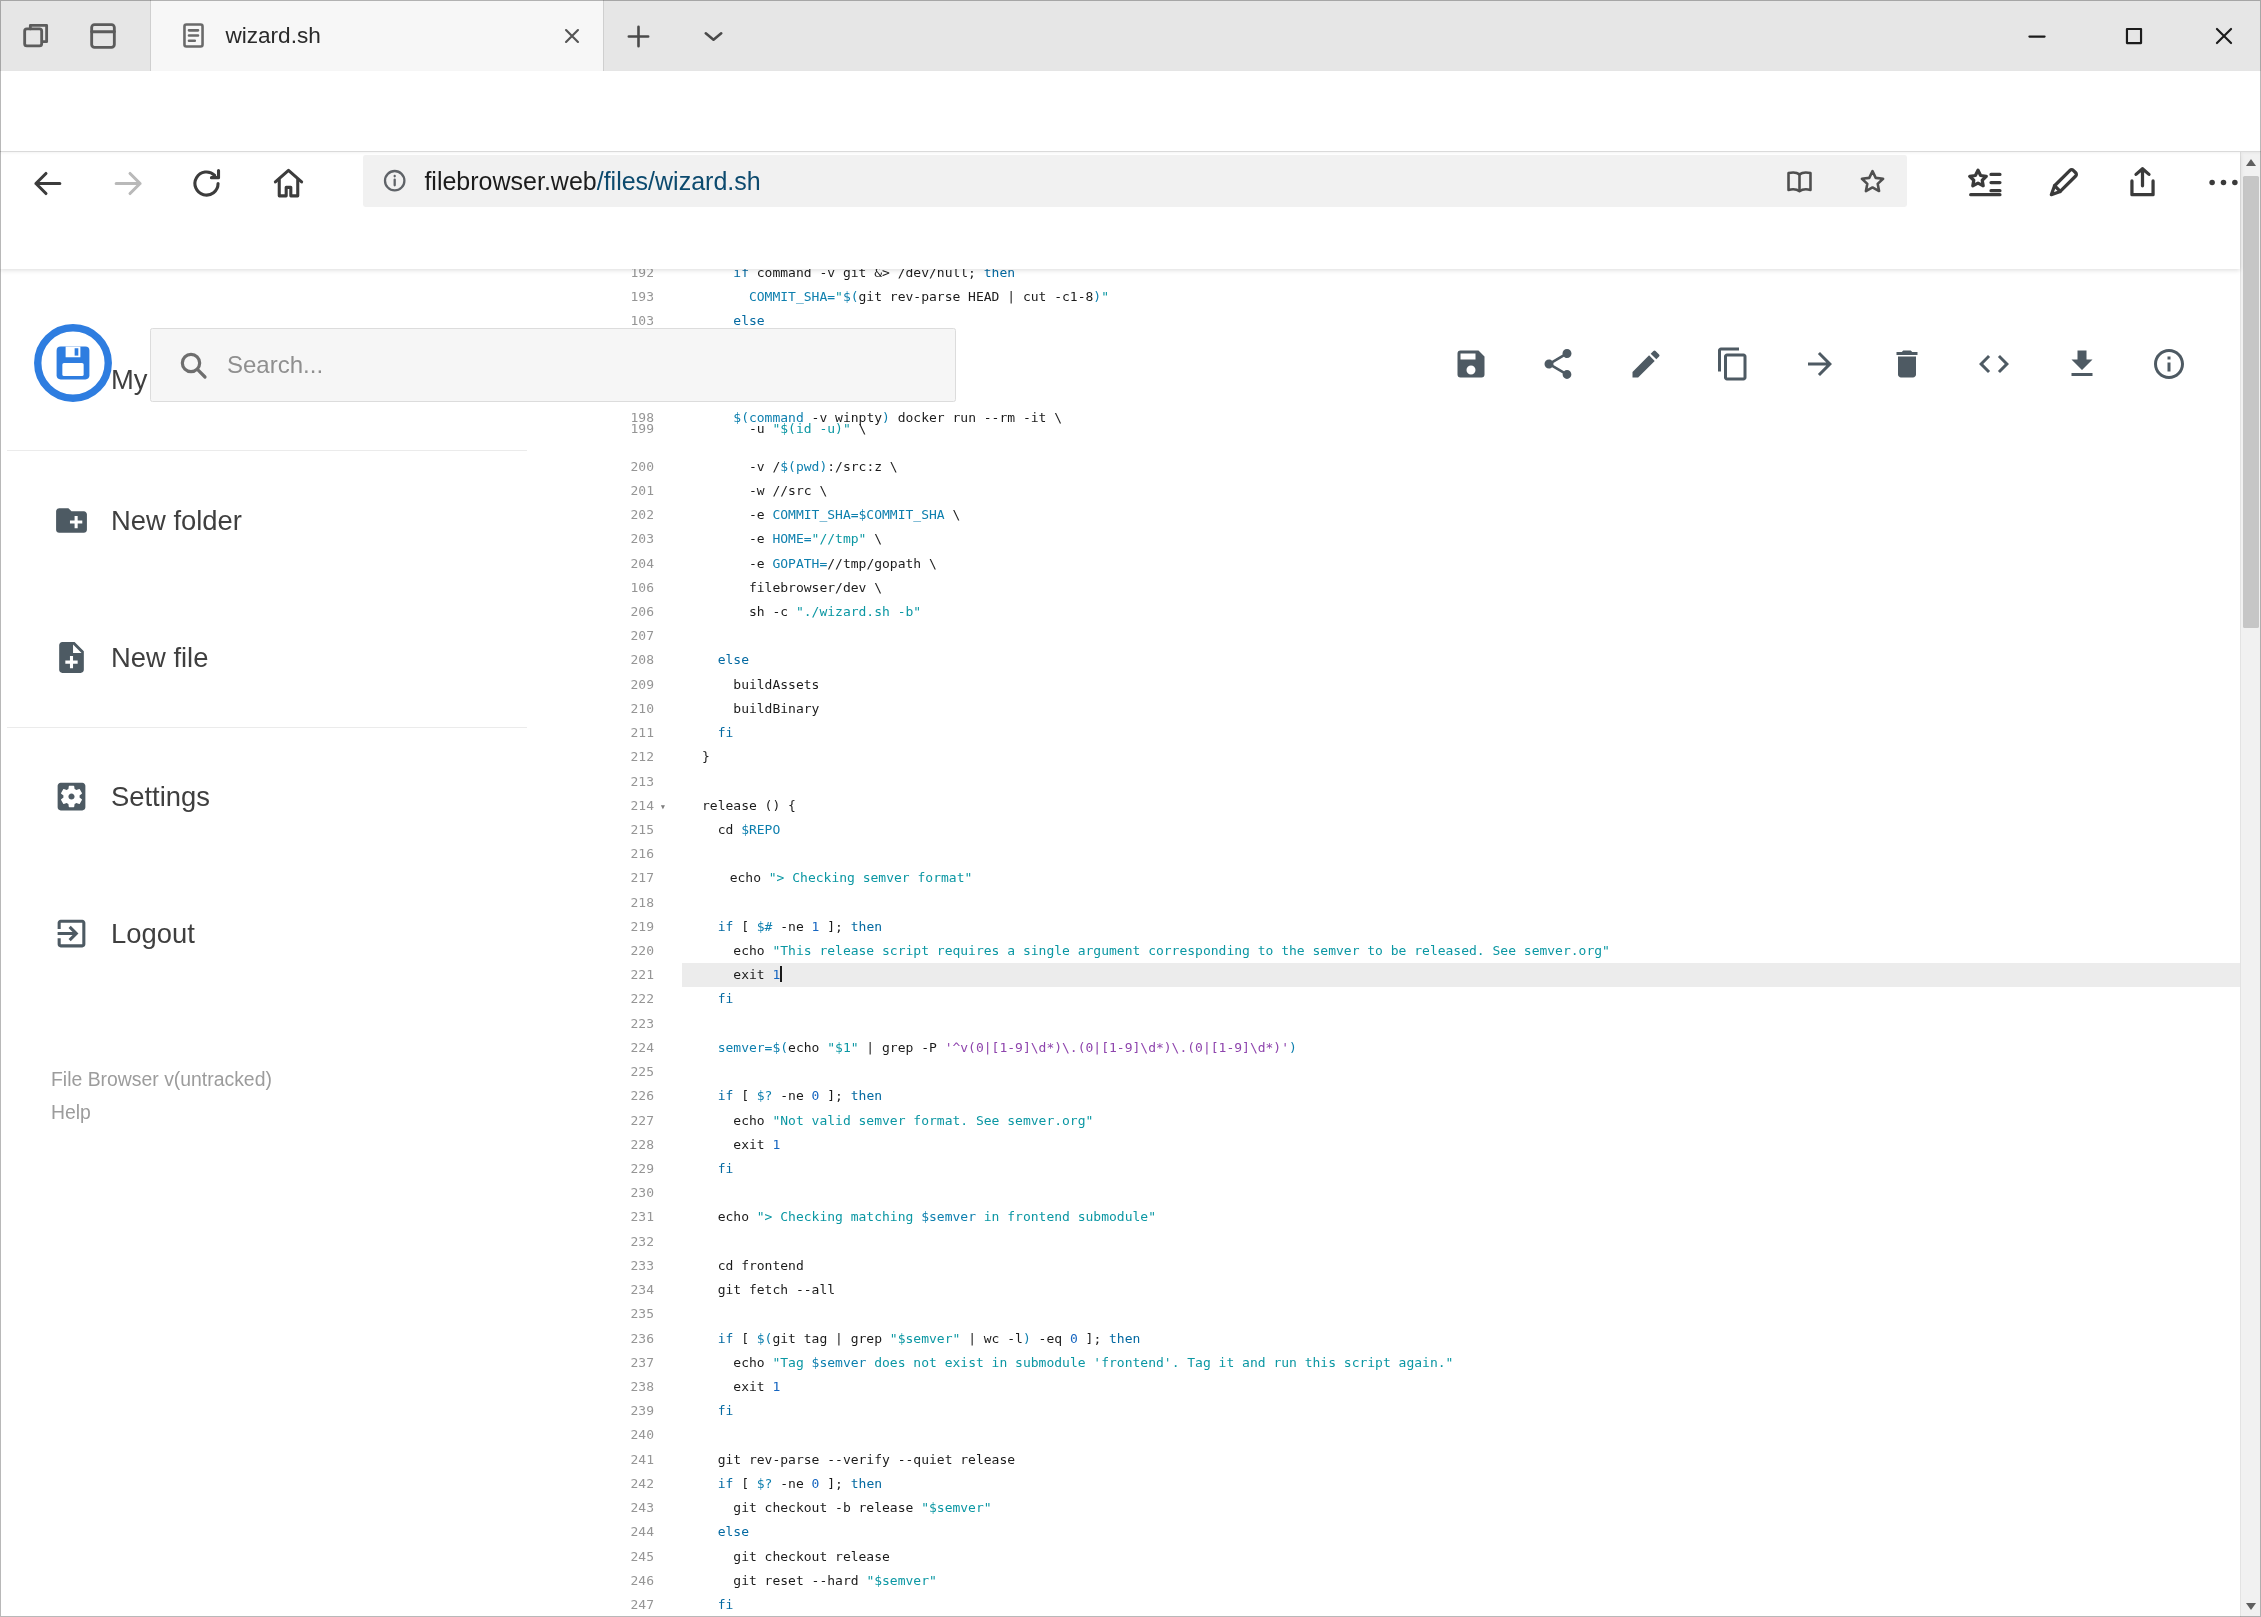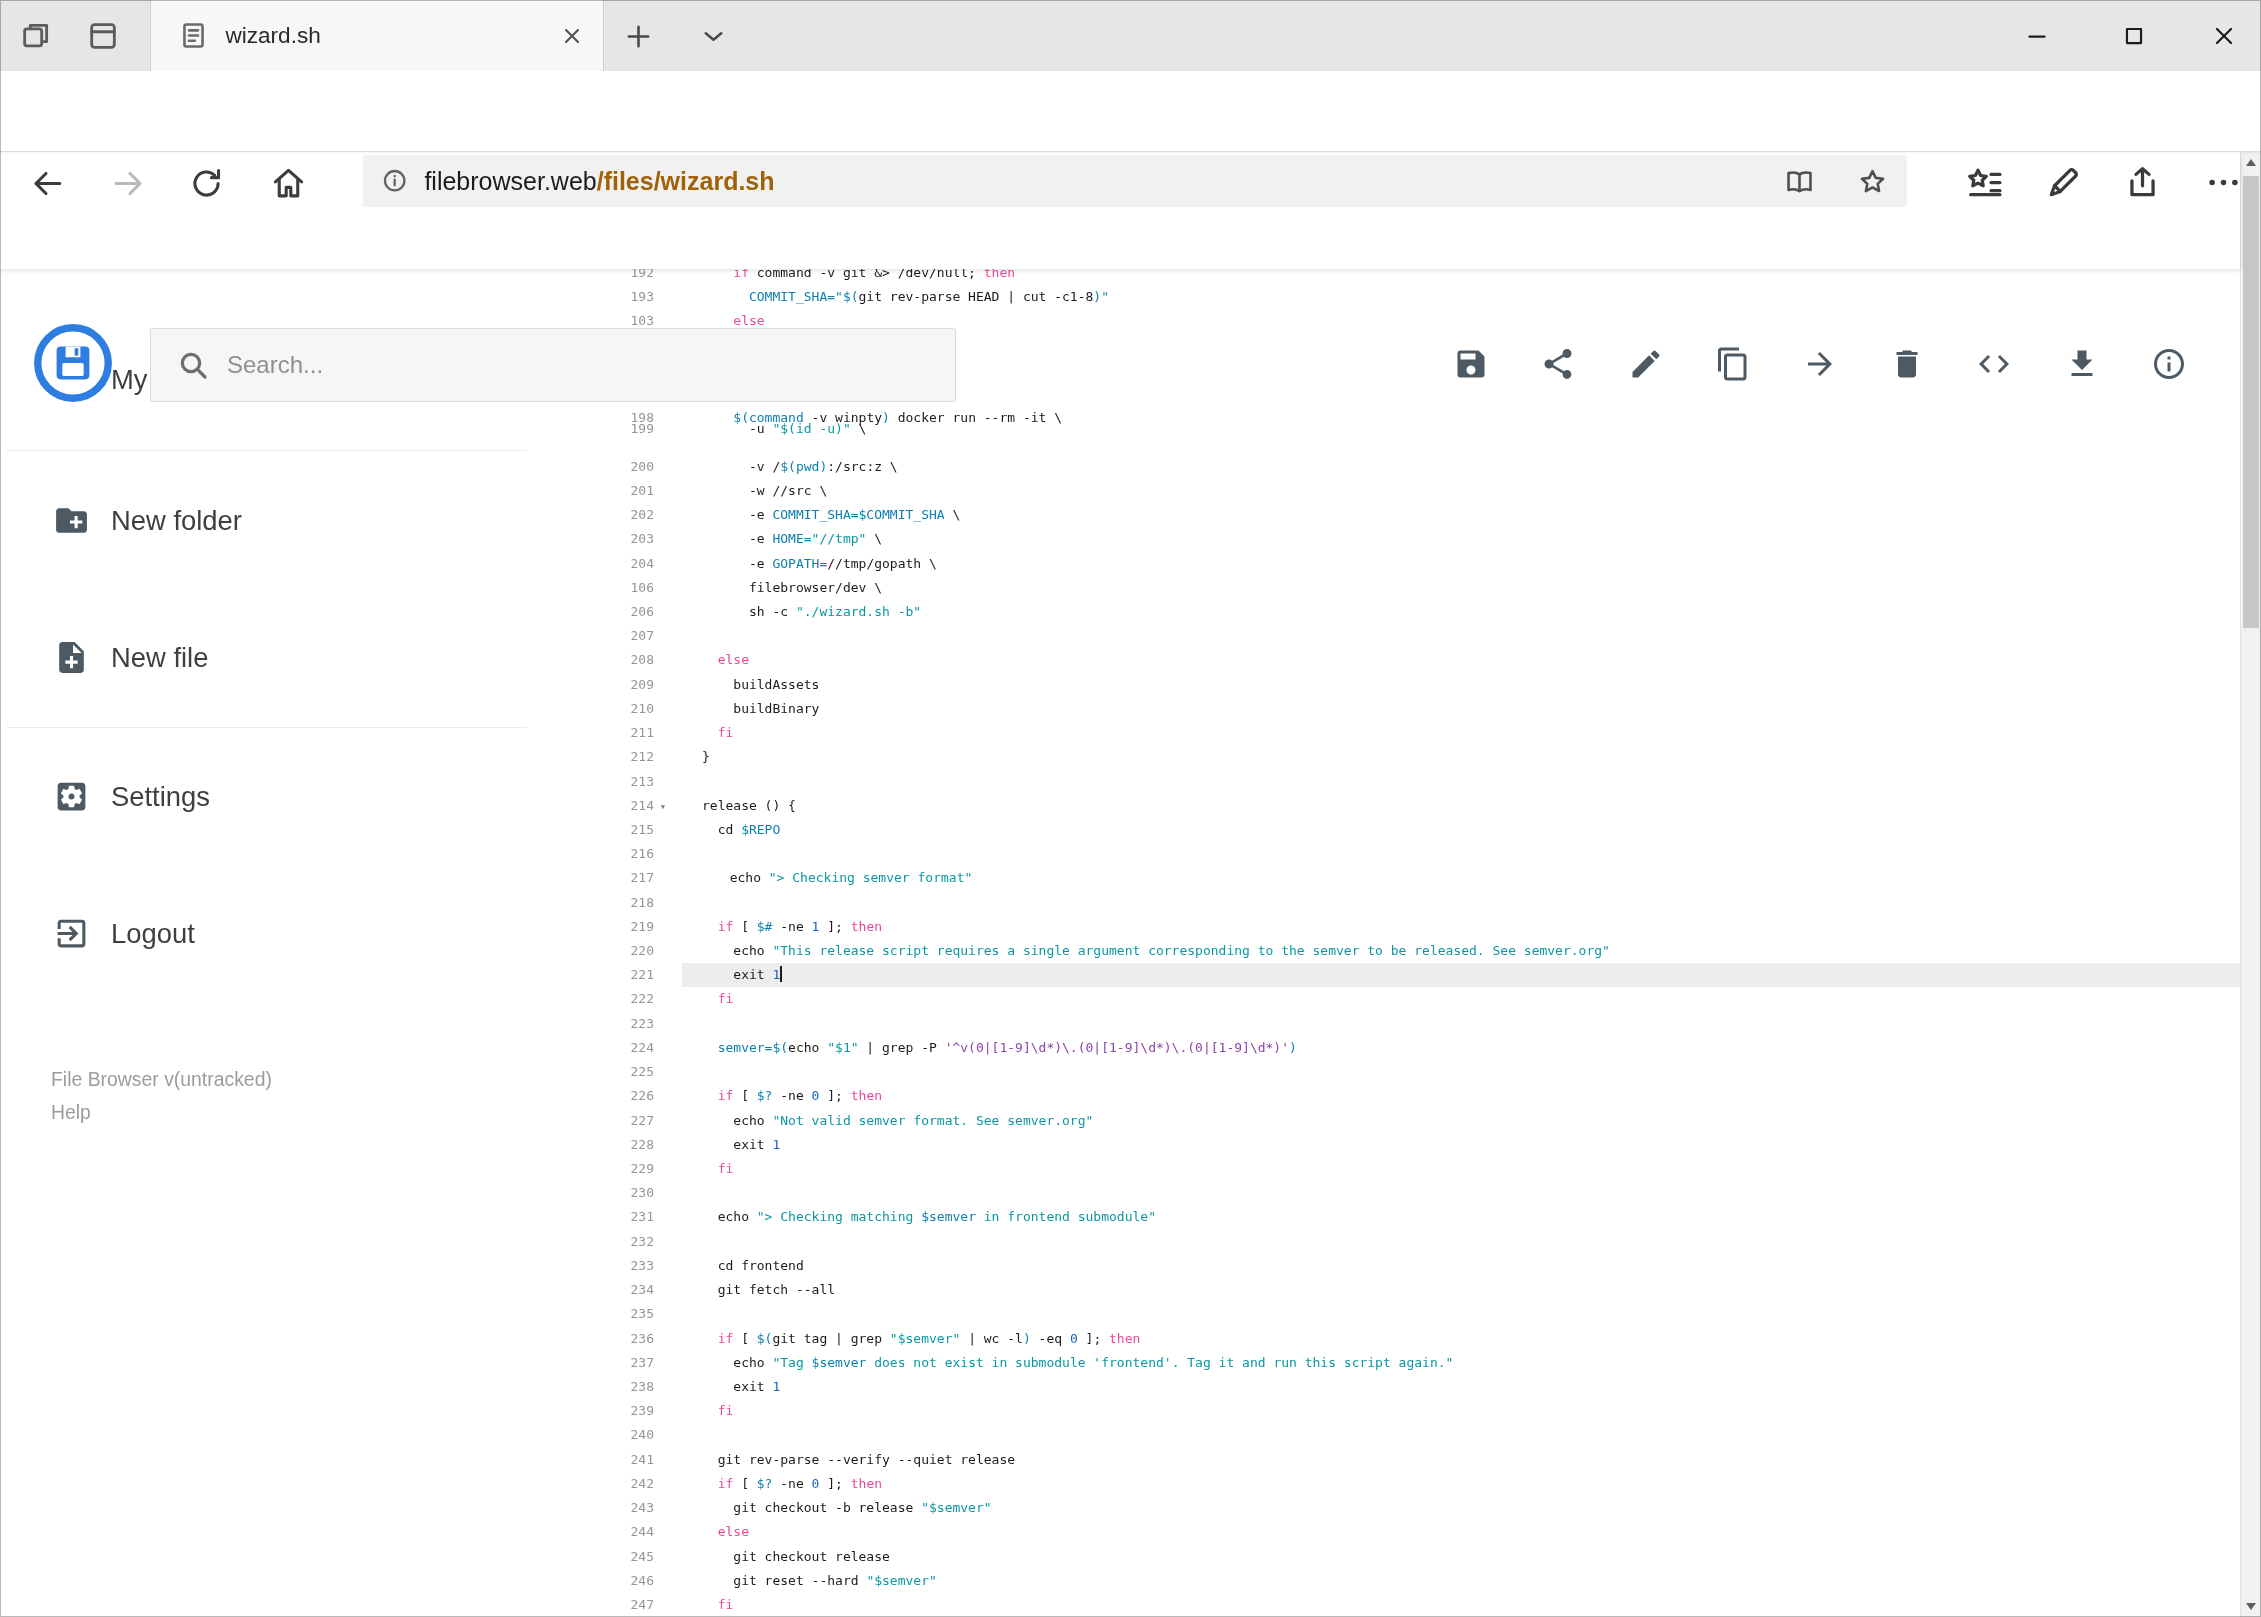--- a/index.html
+++ b/index.html
@@ -21,21 +21,21 @@
 
   
   .addressrow { position:absolute; left:0; top:71px; width:100%; height:81px; background:#fff;
                 border-bottom:0.8px solid #dadada; box-shadow:0 0.8px 2.4px rgba(0,0,0,.05); z-index:6; }
   .nav-btn { position:absolute; top:94px; width:37px; height:37px; color:#3c3c3c; }
   .addressbar { position:absolute; left:363px; top:84px; width:1544px; height:52px; background:#f1f1f1;
                 border-radius:2.4px; display:flex; align-items:center; }
   .addressbar .site-info { width:27.4px; height:27.4px; margin-left:18px; color:#5f6368; flex:none; }
   .url { margin-left:16px; font-size:25px; white-space:nowrap; }
   .url .dom { color:#1c1c1c; }
-  .url .pth { color:#a16207;font-weight:bold; }
+  .url .pth { color:#0c4a6e; }
   .bar-ic { width:31px; height:31px; color:#4f4f4f; flex:none; }
   .right-btn { position:absolute; top:92px; width:39px; height:39px; color:#3a3a3a; }
 
   .stk { fill:none; stroke:currentColor; stroke-width:2; stroke-linecap:round; stroke-linejoin:round; }
   svg { display:block; width:100%; height:100%; }
 
   
   .appheader { position:absolute; left:0; top:152px; width:2240px; height:117px; background:#fff;
                box-shadow:0 1.6px 4.8px rgba(0,0,0,.14); z-index:5; }
   .logo { position:absolute; left:32px; top:170px; width:82px; height:82px; }
@@ -59,21 +59,21 @@
 
   
   .editor { position:absolute; left:533px; top:269px; right:21px; bottom:0; background:#fff; overflow:hidden; z-index:1; }
   .cm-line { position:absolute; left:0; right:0; height:24px; display:flex;
              font-family:"DejaVu Sans Mono", monospace; font-size:13px; line-height:24px; }
   .cm-gutter { flex:none; width:121px; text-align:right; color:#959595; }
   .cm-fold { flex:none; width:28px; padding-left:5.7px; color:#7d7d7d; font-size:10.5px; }
   .cm-code { flex:1; white-space:pre; padding-left:20px; color:#1b1b1b; }
   .cm-line.active .cm-code { background:#ececec; }
   .cm-cursor { display:inline-block; width:1.6px; height:16px; background:#1a1a1a; vertical-align:-3.2px; }
-  .t-p { color:#1b1b1b; } .t-k { color:#ec4899; } .t-s { color:#0b97a3; }
+  .t-p { color:#1b1b1b; } .t-k { color:#0369a1; } .t-s { color:#0b97a3; }
   .t-v { color:#0d7fae; } .t-n2 { color:#1565c0; } .t-r { color:#8e44ad; }
 
   
   .scrollbar { position:absolute; right:0; top:152px; width:21px; bottom:0; background:#f1f1f1; border-left:0.8px solid #e3e3e3; }
   .sb-arrow { position:absolute; left:0; width:100%; height:21px; }
   .tri-up { width:0; height:0; border-left:5.7px solid transparent; border-right:5.7px solid transparent; border-bottom:7.3px solid #5f5f5f; margin:7.3px auto 0; }
   .tri-down { width:0; height:0; border-left:5.7px solid transparent; border-right:5.7px solid transparent; border-top:7.3px solid #5f5f5f; margin:7.3px auto 0; }
   .sb-thumb { position:absolute; left:1.6px; right:1.6px; top:24px; height:452px; background:#c6c6c6; border-radius:1.6px; }
 </style>
 </head>

